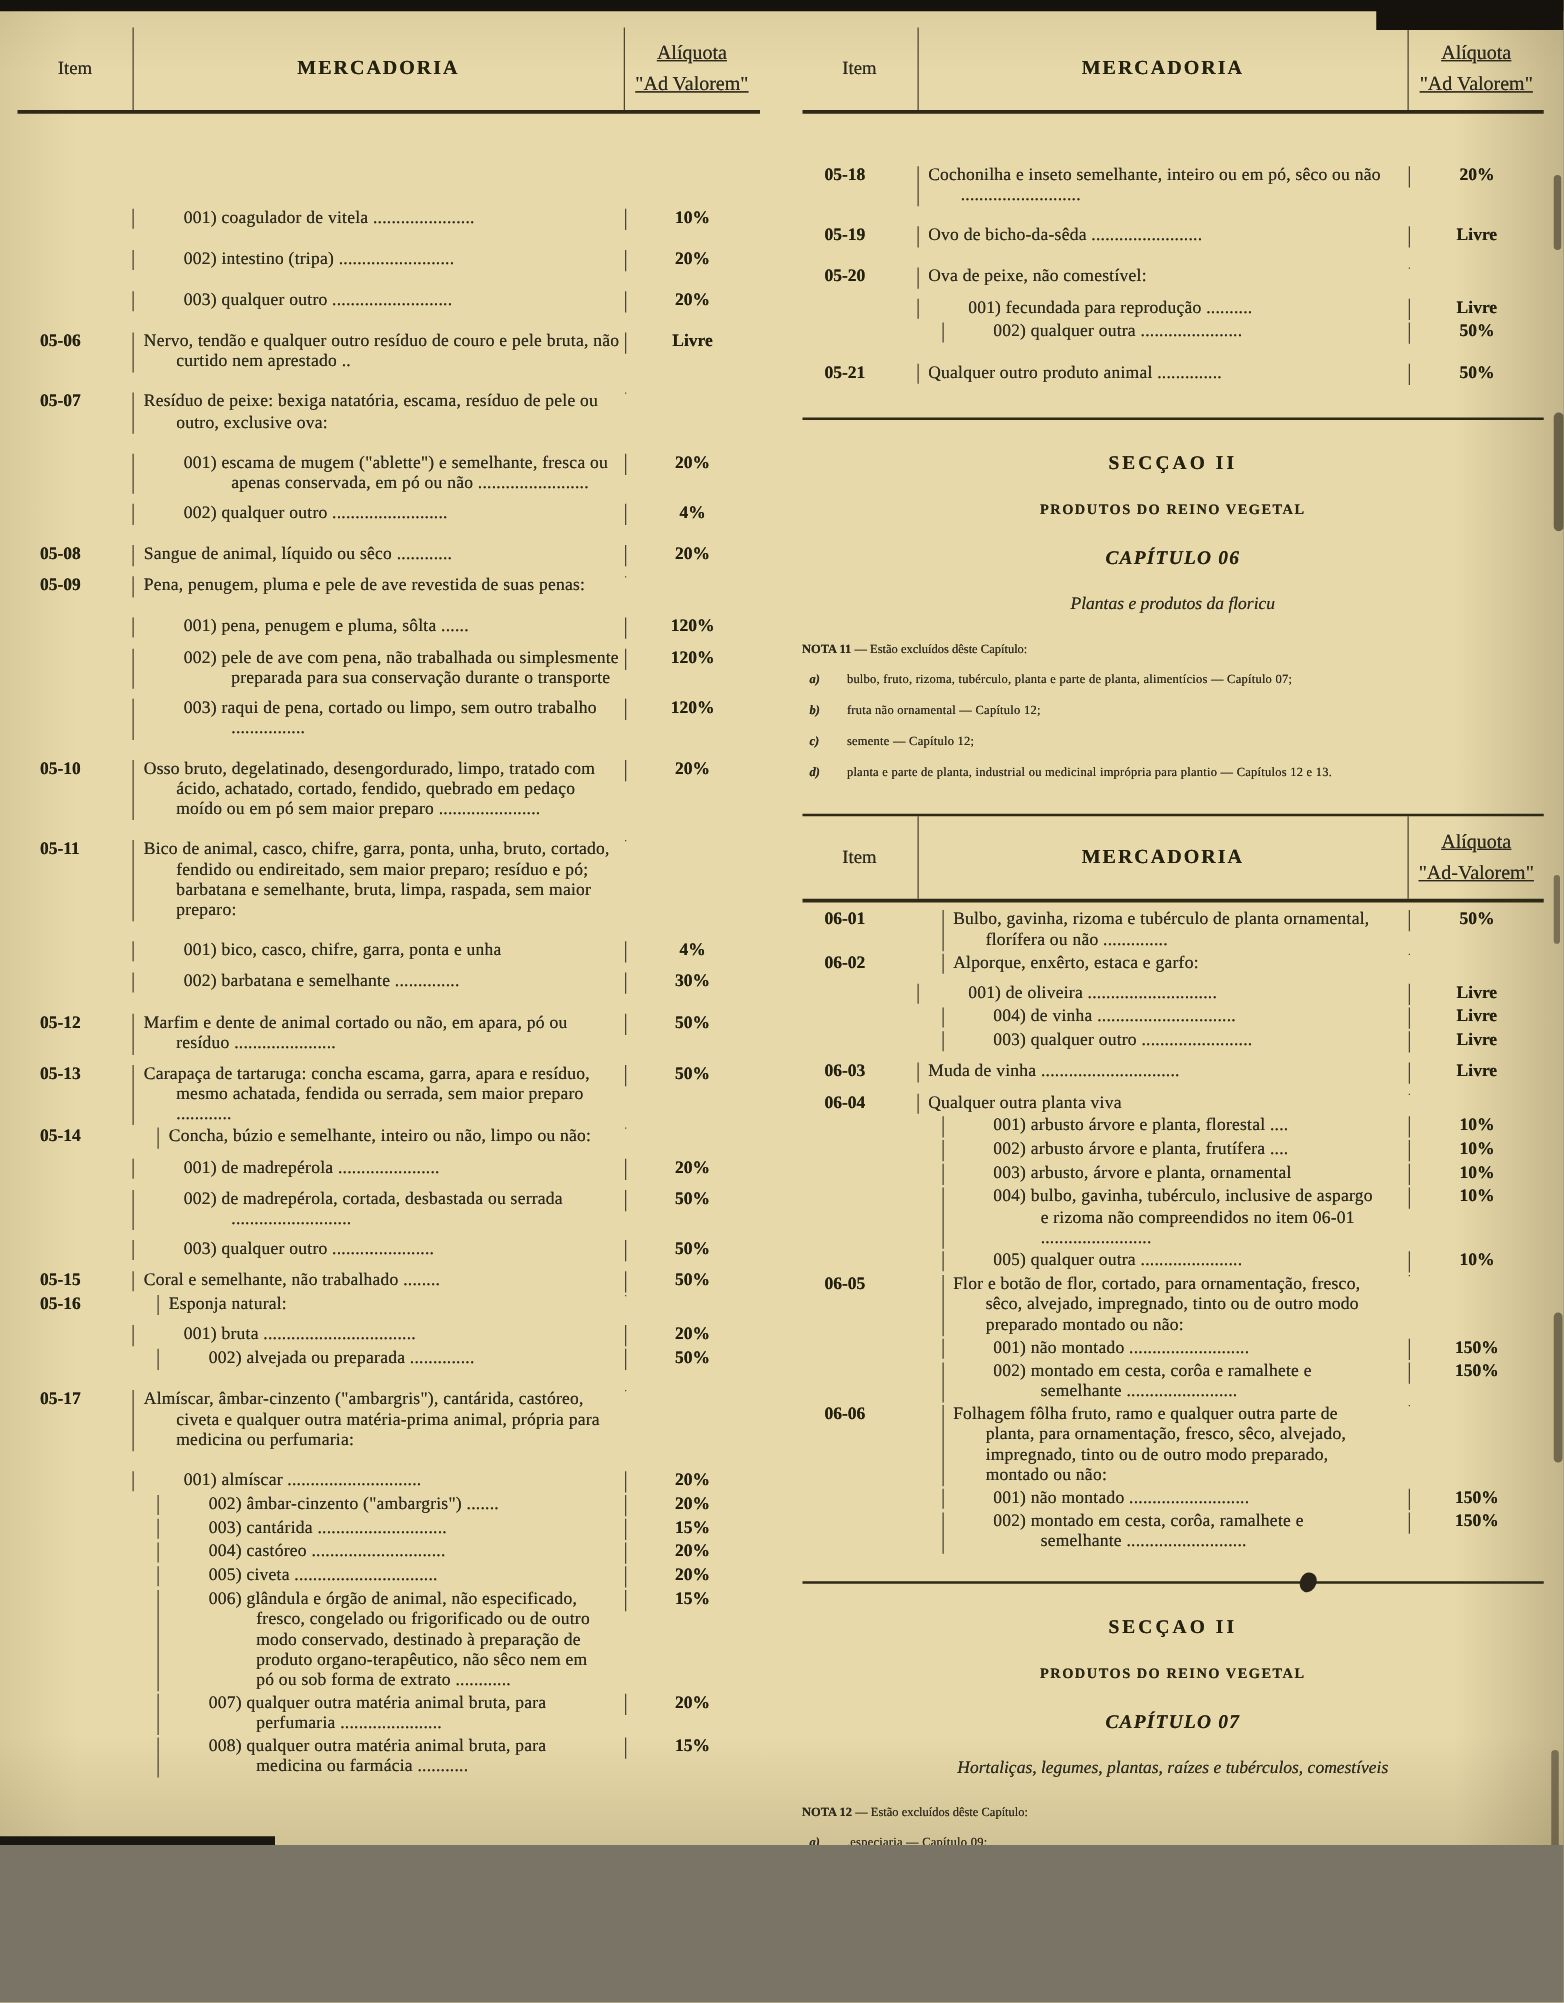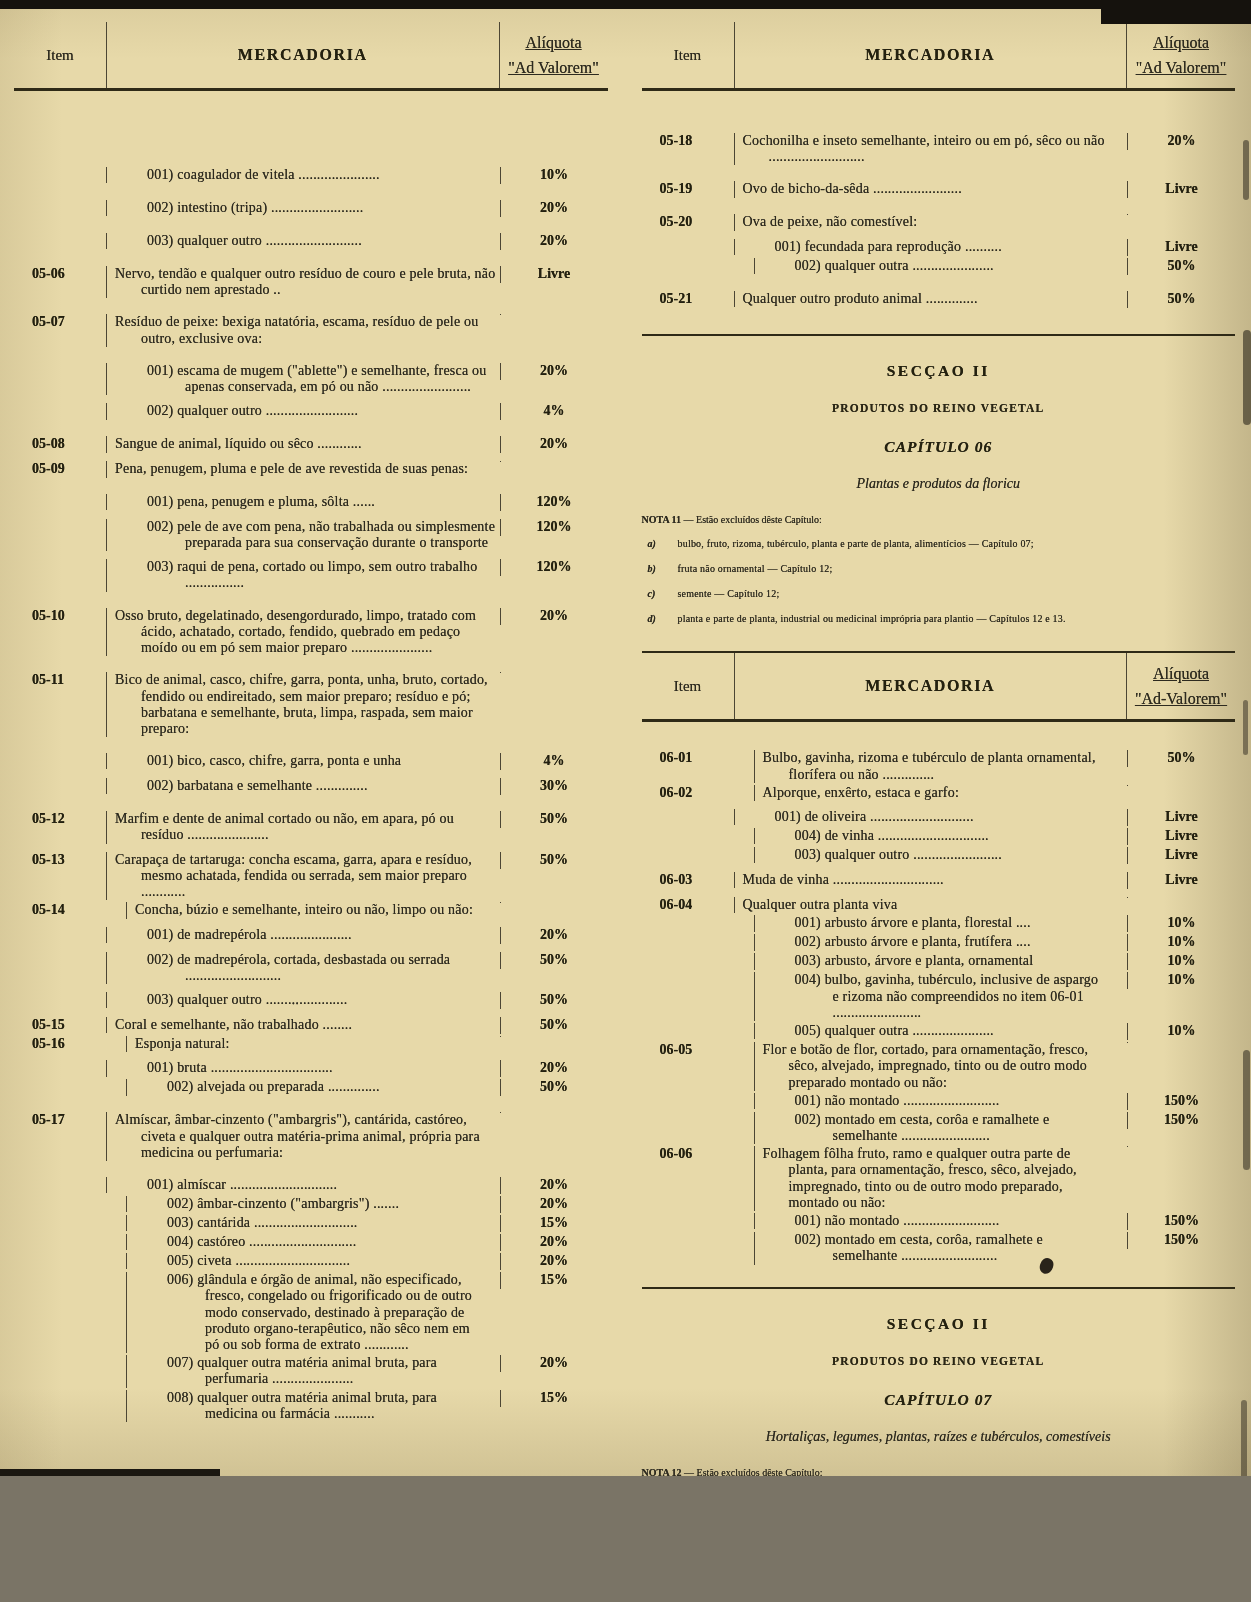--- a/index.html
+++ b/index.html
@@ -25,21 +25,21 @@
   .thead{display:flex;align-items:stretch;height:66px;border-bottom:3px solid #2f2a17;}
   .th-item{width:92px;display:flex;align-items:center;justify-content:center;font-size:15px;}
   .th-merc{flex:1;border-left:1.5px solid #4c4634;display:flex;align-items:center;justify-content:center;
            font-weight:700;letter-spacing:1.6px;font-size:16px;color:#24210f;}
   .th-rate{width:108px;border-left:1.5px solid #4c4634;display:flex;flex-direction:column;
            align-items:center;justify-content:center;gap:7px;font-size:16px;text-decoration:underline;}
 
   .tbody{}
   .tbody.pad-left{padding-top:60px;}
   .tbody.pad-rt{padding-top:26px;padding-bottom:26px;}
-  .tbody.pad-rb{padding-top:26px;padding-bottom:22px;}
+  .tbody.pad-rb{padding-top:4px;padding-bottom:22px;}
 
   .trow{display:flex;align-items:flex-start;}
   .sp-t{margin-top:2px;gap:20px;} .sp-s{margin-top:8px;} .sp-l{margin-top:16px;}
   .cell-item{width:92px;flex:none;font-weight:700;font-size:14px;color:#23200f;padding-left:18px;box-sizing:border-box;}
   .cell-desc{flex:1;border-left:1.5px solid #4c4634;min-width:0;}
   .cell-rate{width:108px;flex:none;border-left:1.5px solid #4c4634;display:flex;align-items:flex-end;
              justify-content:center;font-weight:700;font-size:14px;color:#23200f;padding-bottom:1px;box-sizing:border-box;}
   .txt{font-size:14px;line-height:1.16;letter-spacing:.2px;padding-left:34px;text-indent:-26px;padding-right:4px;}
   .lvl1 .txt{padding-left:78px;text-indent:-38px;}
 

